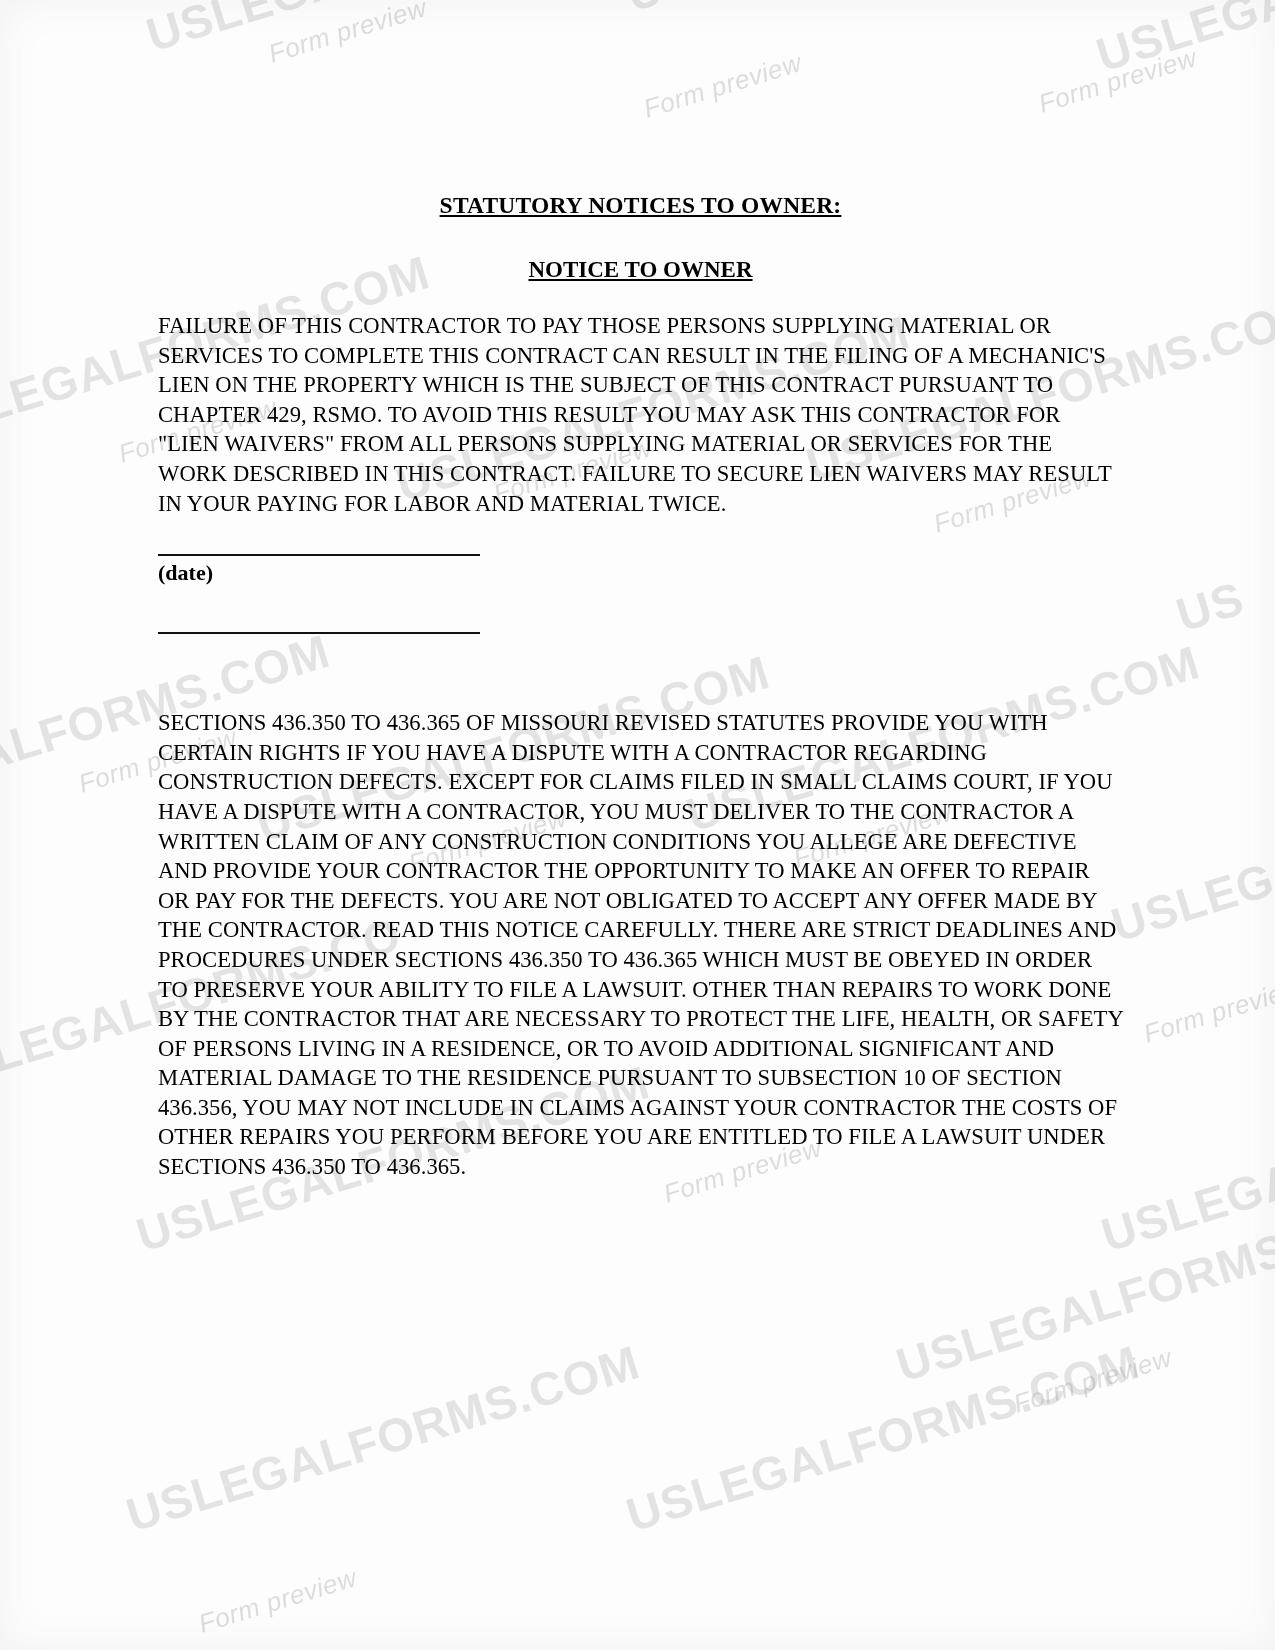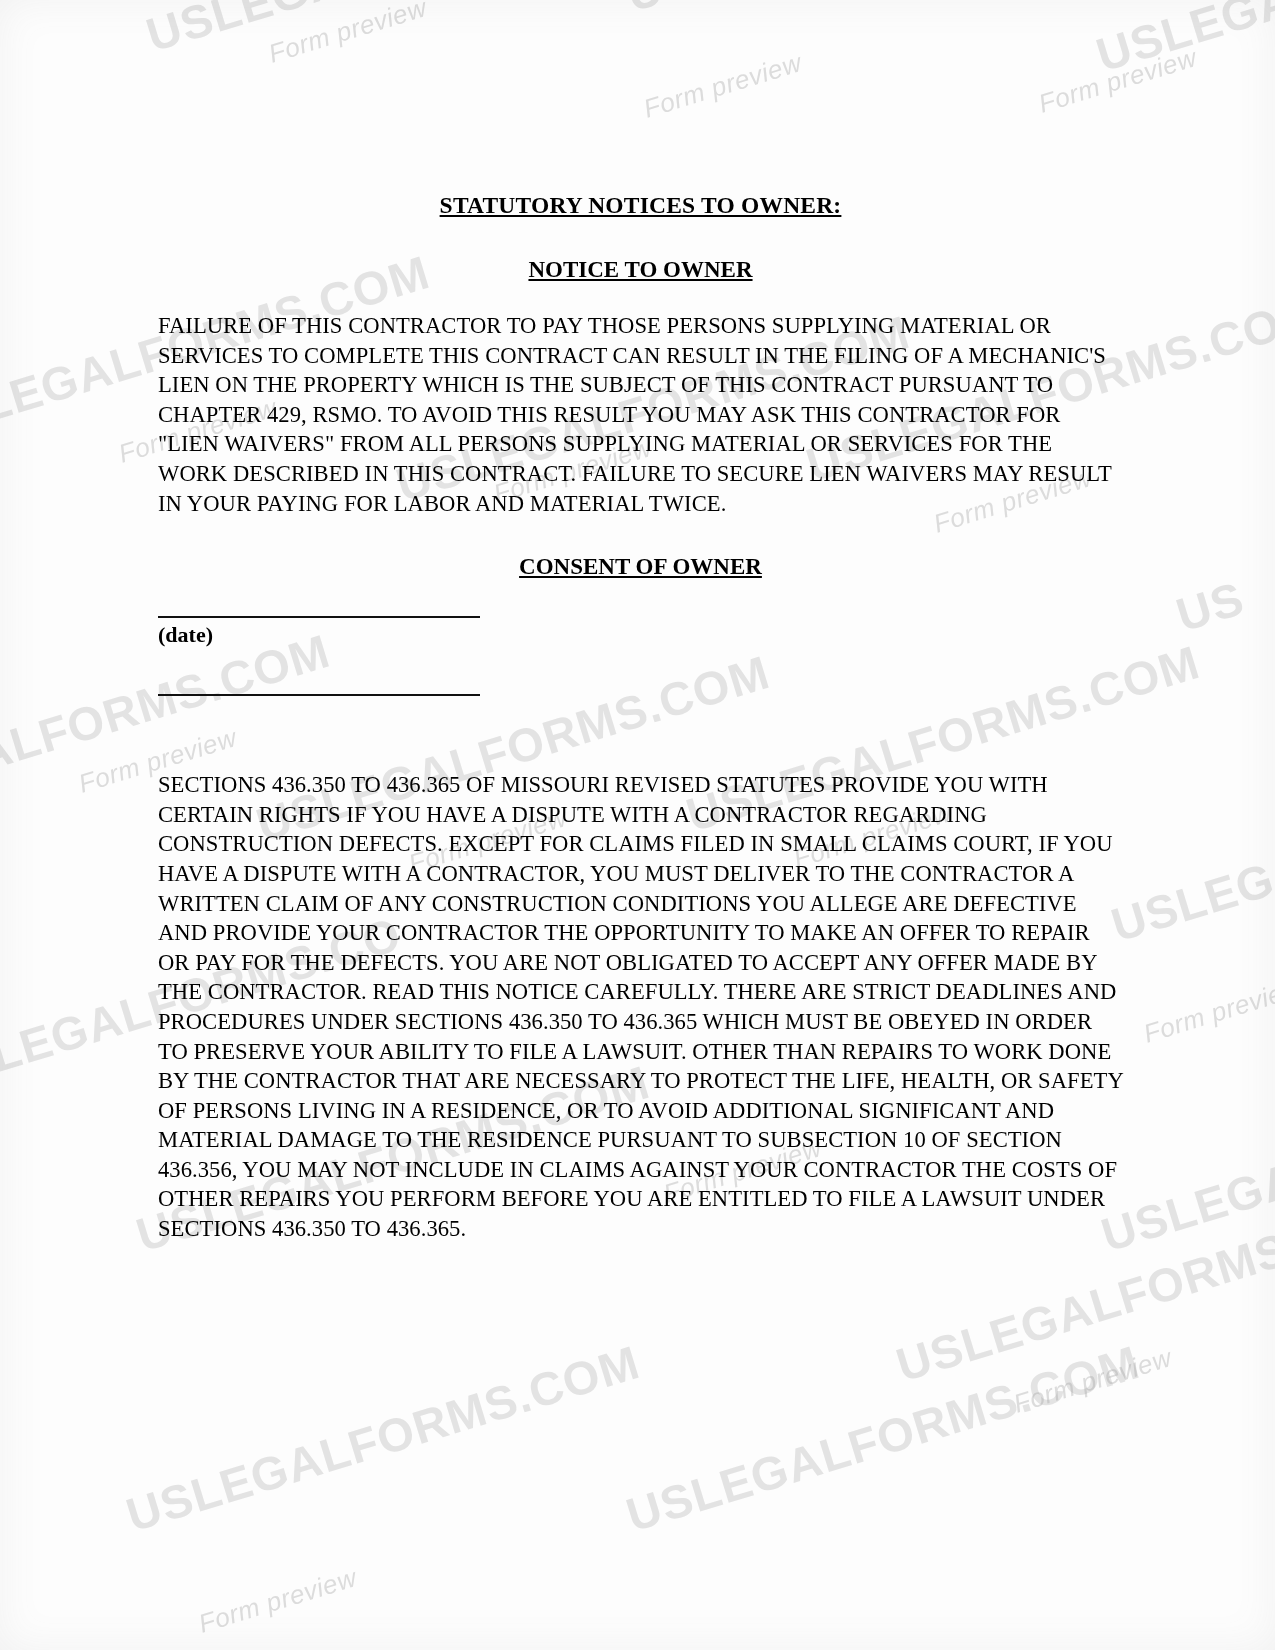--- a/index.html
+++ b/index.html
@@ -165,21 +165,20 @@
     </div>
 
   <div id="doc">
 
     <p class="title"><span>STATUTORY NOTICES TO OWNER:</span></p>
 
     <p class="subtitle"><span>NOTICE TO OWNER</span></p>
 
     <p class="body-para">FAILURE OF THIS CONTRACTOR TO PAY THOSE PERSONS SUPPLYING MATERIAL OR SERVICES TO COMPLETE THIS CONTRACT CAN RESULT IN THE FILING OF A MECHANIC'S LIEN ON THE PROPERTY WHICH IS THE SUBJECT OF THIS CONTRACT PURSUANT TO CHAPTER 429, RSMO. TO AVOID THIS RESULT YOU MAY ASK THIS CONTRACTOR FOR "LIEN WAIVERS" FROM ALL PERSONS SUPPLYING MATERIAL OR SERVICES FOR THE WORK DESCRIBED IN THIS CONTRACT. FAILURE TO SECURE LIEN WAIVERS MAY RESULT IN YOUR PAYING FOR LABOR AND MATERIAL TWICE.</p>
 
-    <p class="subtitle"><span>CONSENT OF OWNER</span></p>
 
 
     <div class="sig-block">
       <div class="rule"></div>
       <p class="rule-label">(date)</p>
     </div>
 
     <div class="sig-gap"></div>
 
     <div>

